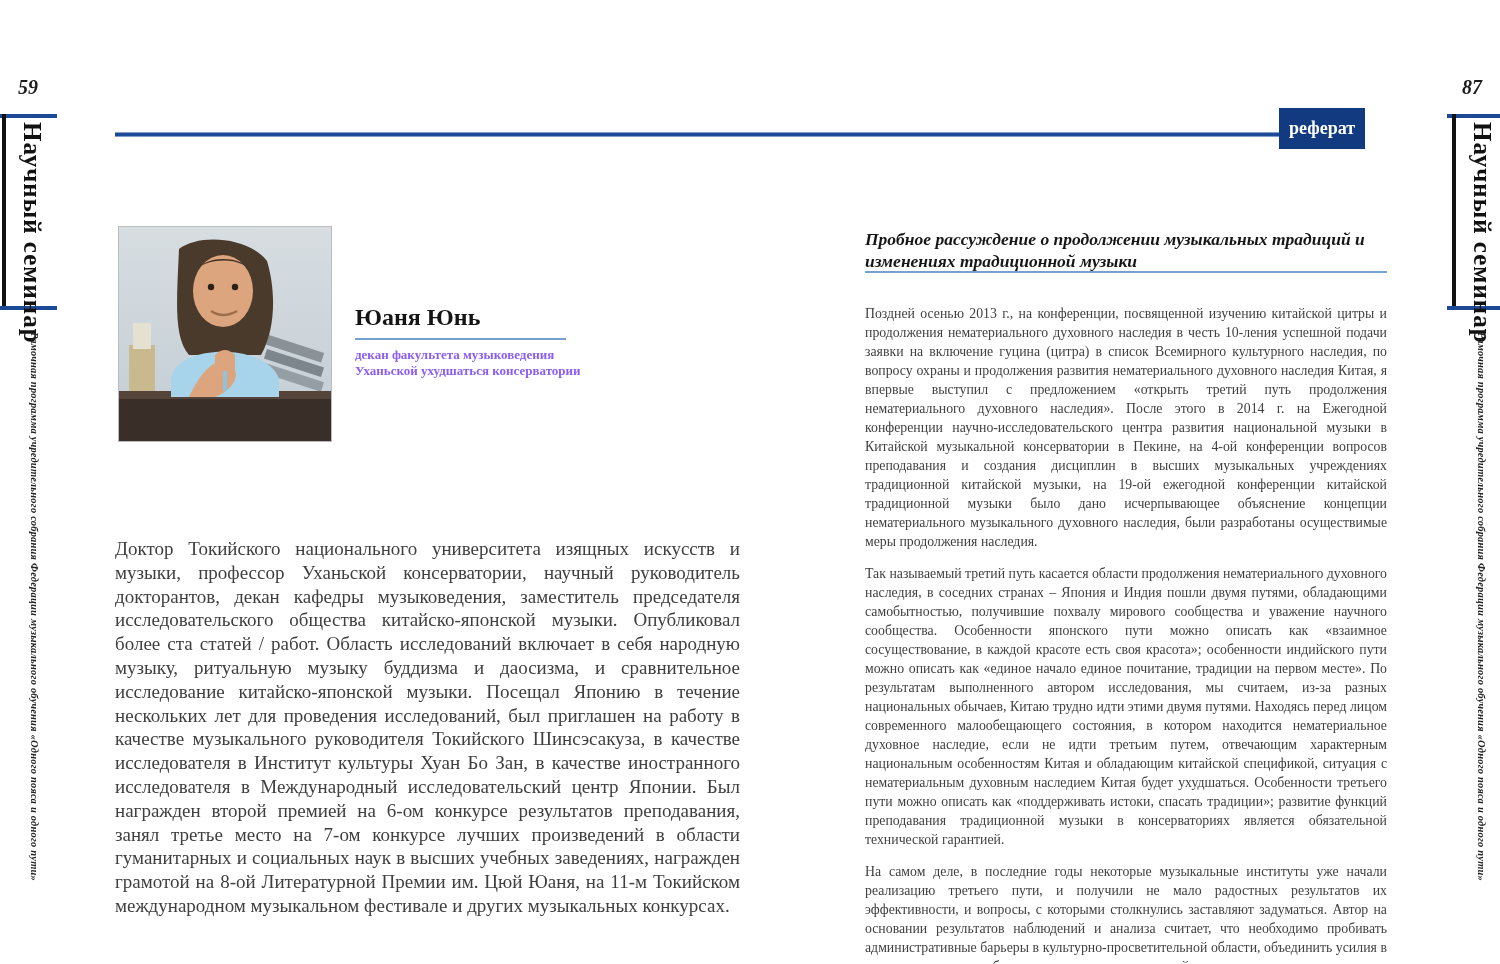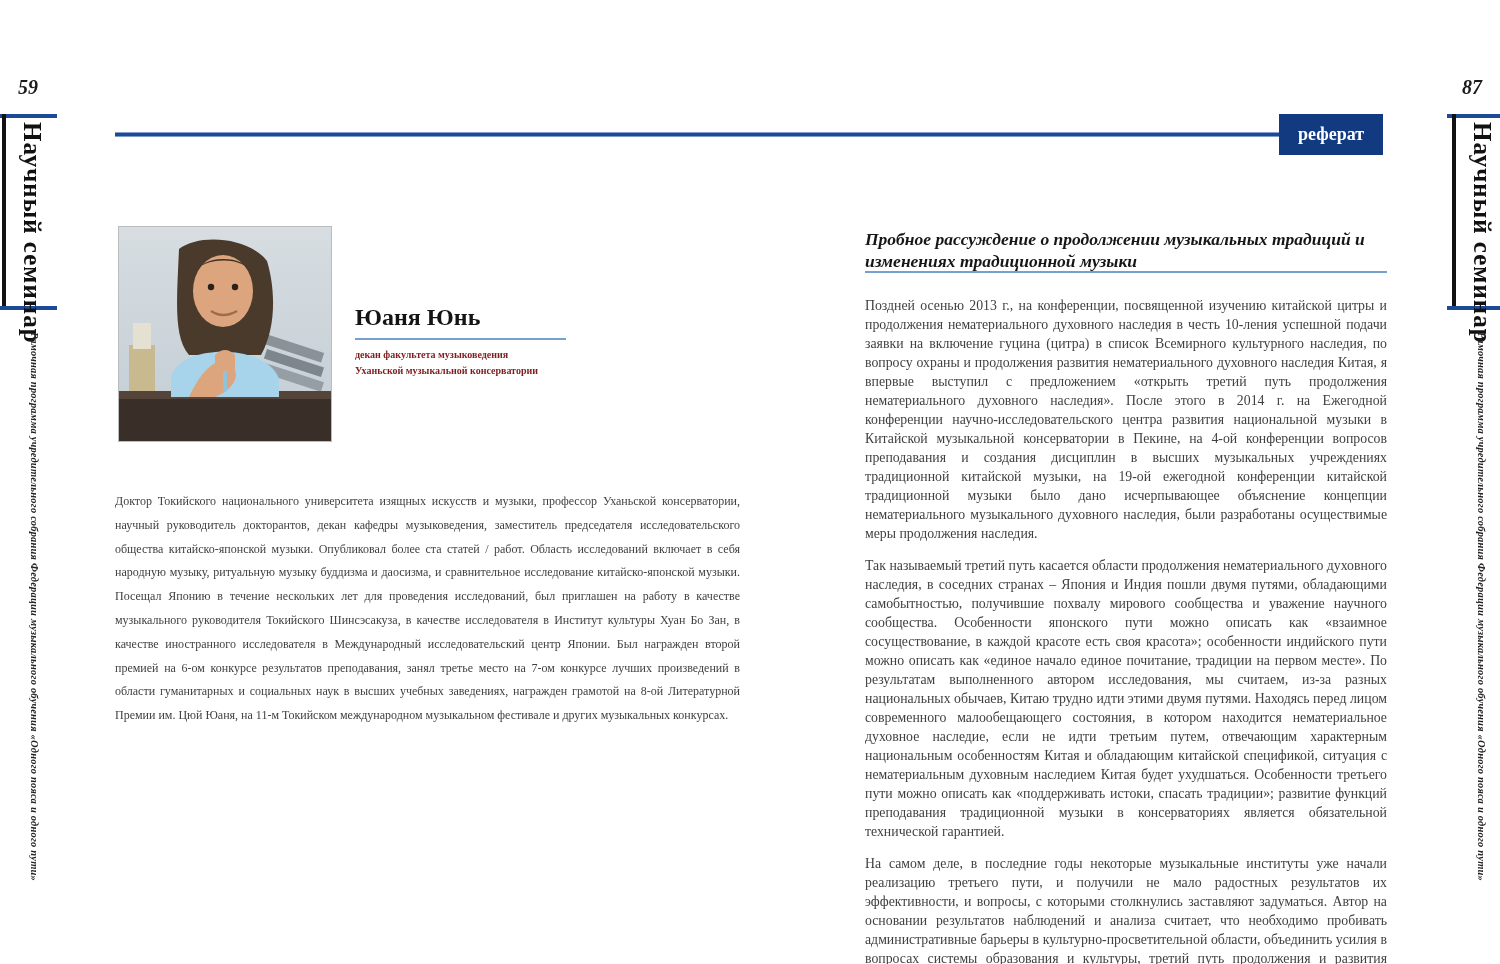--- a/index.html
+++ b/index.html
@@ -19,27 +19,27 @@
   
   .main-rule{height:5px;background:linear-gradient(#b9c9e4,#1d4a96 30%,#1d4a96 72%,#b9c9e4);}
 
   
   .badge{background:#123a80;color:#ffffff;font-weight:bold;font-size:18px;display:flex;align-items:center;justify-content:center;}
 
   
   .photo-frame{border:1px solid #b9bdc0;}
   .person-name{font-weight:bold;font-size:24px;color:#141414;}
   .name-underline{height:2px;background:#76a1cf;}
-  .person-role{font-weight:bold;font-size:10px;line-height:16px;color:#7f1d1d;}
-  .bio{font-size:12px;line-height:23.8px;text-align:justify;color:#3f3f3f;}
+  .person-role{font-weight:bold;font-size:13px;line-height:16px;color:#8b5cf6;}
+  .bio{font-size:19px;line-height:23.8px;text-align:justify;color:#3f3f3f;margin-top:47px;}
 
   
   .article-title{font-weight:bold;font-style:italic;font-size:17.5px;line-height:22px;color:#161616;}
   .title-underline{height:2px;background:#76a1cf;}
-  .article-body p{margin:4px 0 13px 0;font-size:13.8px;line-height:19px;text-align:justify;color:#3f3f3f;}
+  .article-body p{margin:12px 0 13px 0;font-size:13.8px;line-height:19px;text-align:justify;color:#3f3f3f;}
   .article-body p:last-child{margin-bottom:0;}
 </style>
 </head>
 <body>
 
 <div class="abs pagenum" style="left:18px;top:76px;">59</div>
 
 <div class="abs cap-line" style="left:0;top:114px;width:57px;"></div>
 <div class="abs edge-bar" style="left:2px;top:114px;height:196px;"></div>
 <div class="abs cap-line" style="left:0;top:306px;width:57px;"></div>
@@ -74,26 +74,26 @@
     <path d="M70 170 C 84 140 100 128 112 138 C 124 148 112 164 96 170 Z" fill="#dca57d"></path>
     <path d="M96 128 Q 106 118 116 128 L 116 142 L 96 142 Z" fill="#dca57d"></path>
     <rect x="104" y="144" width="4" height="20" fill="#8fc3dd"></rect>
   </svg>
 </div>
 
 <div class="abs person-name" style="left:355px;top:304px;">Юаня Юнь</div>
 <div class="abs name-underline" style="left:355px;top:338px;width:211px;"></div>
 <div class="abs person-role" style="left:355px;top:347px;width:320px;">
   <div>декан факультета музыковедения</div>
-  <div>Уханьской музыкальной консерватории</div>
+  <div>Уханьской ухудшаться консерватории</div>
 </div>
 
 <div class="abs bio" style="left:115px;top:490px;width:625px;">Доктор Токийского национального университета изящных искусств и музыки, профессор Уханьской консерватории, научный руководитель докторантов, декан кафедры музыковедения, заместитель председателя исследовательского общества китайско-японской музыки. Опубликовал более ста статей / работ. Область исследований включает в себя народную музыку, ритуальную музыку буддизма и даосизма, и сравнительное исследование китайско-японской музыки. Посещал Японию в течение нескольких лет для проведения исследований, был приглашен на работу в качестве музыкального руководителя Токийского Шинсэсакуза, в качестве исследователя в  Институт культуры Хуан Бо Зан, в качестве иностранного исследователя в  Международный  исследовательский центр Японии. Был награжден второй премией на 6-ом конкурсе результатов преподавания, занял третье место на 7-ом конкурсе лучших произведений в области гуманитарных и социальных наук в высших учебных заведениях, награжден грамотой на  8-ой Литературной Премии им. Цюй Юаня, на 11-м Токийском международном музыкальном фестивале и других музыкальных конкурсах.</div>
 
-<div class="abs badge" style="left:1279px;top:114px;width:104px;height:41px;">реферат</div>
+<div class="abs badge" style="left:1279px;top:108px;width:86px;height:41px;">реферат</div>
 
 <div class="abs article-title" style="left:865px;top:228px;width:522px;">Пробное рассуждение о продолжении музыкальных традиций и изменениях традиционной музыки</div>
 <div class="abs title-underline" style="left:865px;top:271px;width:522px;"></div>
 
 <div class="abs article-body" style="left:865px;top:292px;width:522px;">
   <p>Поздней осенью 2013 г., на конференции, посвященной изучению китайской цитры и продолжения нематериального духовного наследия в честь 10-ления успешной подачи заявки на включение гуцина (цитра) в список Всемирного культурного наследия, по вопросу охраны и продолжения развития нематериального духовного наследия Китая, я впервые выступил с предложением «открыть третий путь продолжения нематериального духовного наследия». После этого в 2014 г. на Ежегодной конференции научно-исследовательского центра развития национальной музыки в Китайской музыкальной консерватории в Пекине,  на 4-ой конференции вопросов преподавания и создания дисциплин в  высших музыкальных учреждениях  традиционной китайской музыки, на 19-ой ежегодной конференции китайской традиционной музыки было дано исчерпывающее объяснение  концепции нематериального музыкального духовного наследия, были разработаны осуществимые меры продолжения наследия.</p>
   <p>Так называемый третий путь касается области продолжения нематериального духовного наследия, в соседних странах – Япония и Индия пошли двумя путями, обладающими самобытностью, получившие похвалу мирового сообщества и уважение научного сообщества.  Особенности японского пути можно описать как «взаимное сосуществование, в каждой красоте есть своя красота»; особенности индийского пути можно описать как «единое начало единое почитание, традиции на первом месте». По результатам выполненного автором исследования, мы считаем,  из-за разных национальных обычаев, Китаю трудно идти этими двумя путями. Находясь перед лицом современного малообещающего состояния, в котором находится нематериальное духовное наследие, если не идти третьим путем, отвечающим характерным национальным особенностям Китая и обладающим китайской спецификой, ситуация с нематериальным духовным наследием  Китая будет ухудшаться. Особенности третьего пути можно описать как «поддерживать истоки, спасать традиции»; развитие функций преподавания традиционной музыки в консерваториях является обязательной технической гарантией.</p>
   <p>На самом деле, в последние годы некоторые музыкальные институты уже начали реализацию третьего пути,  и получили не мало радостных результатов их эффективности,  и вопросы, с которыми столкнулись заставляют задуматься. Автор на основании результатов наблюдений и анализа считает, что необходимо пробивать административные барьеры в культурно-просветительной области, объединить усилия в вопросах системы образования и культуры, третий путь продолжения и развития нематериального духовного наследия и есть крайне важным китайским путем.</p>
 </div>
 

